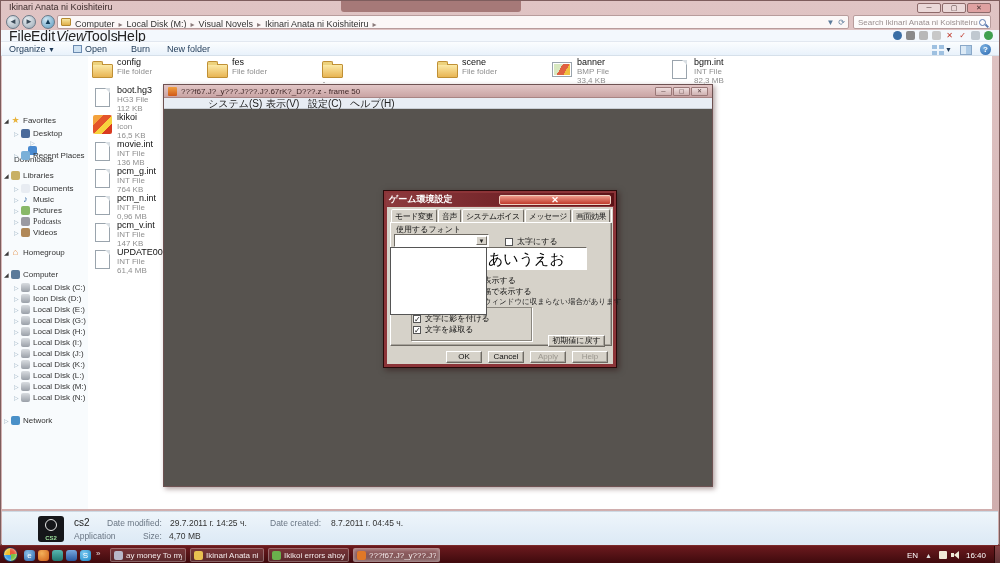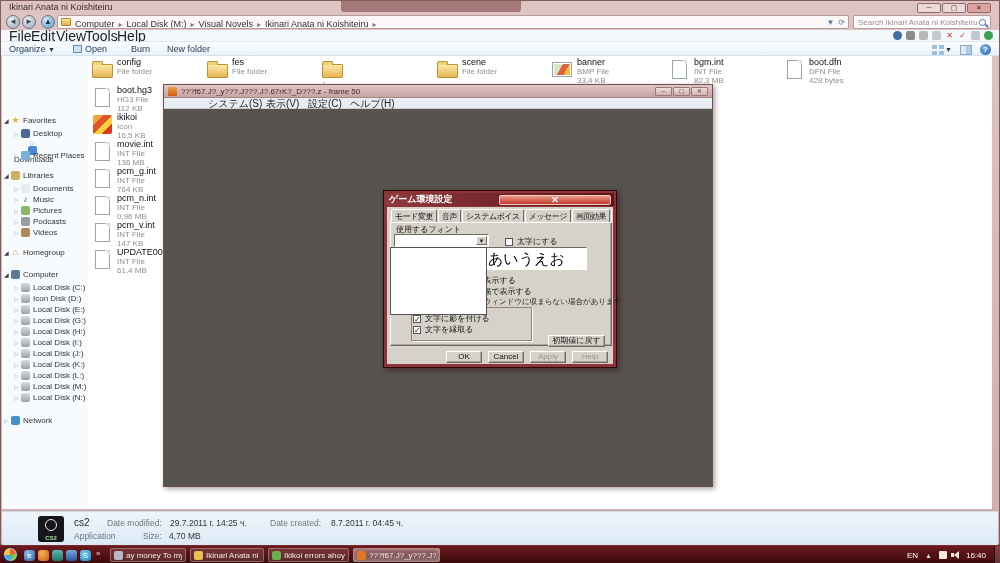--- a/index.html
+++ b/index.html
@@ -181,21 +181,21 @@
           <span class="addr-btn">⟳</span>
         </span>
       </div>
       <div class="searchbox">
         <span class="ph">Search Ikinari Anata ni Koishiteiru</span>
         <span class="mag"></span>
       </div>
     </div>
 
     <div class="menubar">
-      <span id="menuitems"><span class="menuitem" style="left: 8px;">File</span><span class="menuitem" style="left: 30px;">Edit</span><span class="menuitem" style="left: 55px;">View</span><span class="menuitem" style="left: 84px;">Tools</span><span class="menuitem" style="left: 116px;">Help</span></span>
+      <span id="menuitems"><span class="menuitem" style="left: 8px;">File</span><span class="menuitem" style="left: 30px;">Edit</span><span class="menuitem" style="left: 55px; font-style: italic;">View</span><span class="menuitem" style="left: 84px;">Tools</span><span class="menuitem" style="left: 116px;">Help</span></span>
       <span class="addon-icons" id="addonicons">
           <span class="aicon" style="background: rgb(58, 110, 165); border-radius: 50%;"></span>
           <span class="aicon" style="background: rgb(138, 138, 138); border-radius: 2px;"></span>
           <span class="aicon" style="background: rgb(184, 184, 184); border-radius: 2px;"></span>
           <span class="aicon" style="background: rgb(200, 200, 200); border-radius: 2px;"></span>
           <span class="aicon" style="background: transparent; border-radius: 0px; color: rgb(192, 57, 43);">✕</span>
           <span class="aicon" style="background: transparent; border-radius: 0px; color: rgb(192, 57, 43);">✓</span>
           <span class="aicon" style="background: rgb(192, 200, 208); border-radius: 2px;"></span>
           <span class="aicon" style="background: rgb(63, 160, 79); border-radius: 50%;"></span>
         </span>
@@ -251,21 +251,21 @@
           <div class="navrow" style="top: 138px; left: 12px;">
             <span class="nav-exp">▷</span>
             <span class="nico" style="background: transparent; color: rgb(58, 110, 165);">♪</span>
             <span>Music</span>
           </div>
           <div class="navrow" style="top: 149px; left: 12px;">
             <span class="nav-exp">▷</span>
             <span class="nico" style="background: rgb(136, 184, 104);"></span>
             <span>Pictures</span>
           </div>
-          <div class="navrow" style="top: 160px; left: 12px;">
+          <div class="navrow" style="top: 160px; left: 12px; font-family: Liberation Serif, serif;">
             <span class="nav-exp">▷</span>
             <span class="nico" style="background: rgb(154, 154, 162);"></span>
             <span>Podcasts</span>
           </div>
           <div class="navrow" style="top: 171px; left: 12px;">
             <span class="nav-exp">▷</span>
             <span class="nico" style="background: rgb(176, 136, 88);"></span>
             <span>Videos</span>
           </div>
           <div class="navrow" style="top: 191px; left: 2px;">
@@ -389,30 +389,20 @@
             </div>
           </div>
           <div class="tile" style="left: 579px; top: 1px;">
             <div class="ibox">
               <div class="icon-file"></div>
             </div>
             <div class="tinfo">
               <div class="tname">bgm.int</div>
               <div class="tmeta">INT File</div>
               <div class="tmeta">82,3 MB</div>
-            </div>
-          </div>
-          <div class="tile" style="left: 694px; top: 1px;">
-            <div class="ibox">
-              <div class="icon-file"></div>
-            </div>
-            <div class="tinfo">
-              <div class="tname">boot.dfn</div>
-              <div class="tmeta">DFN File</div>
-              <div class="tmeta">428 bytes</div>
             </div>
           </div>
           <div class="tile" style="left: 2px; top: 29px;">
             <div class="ibox">
               <div class="icon-file"></div>
             </div>
             <div class="tinfo">
               <div class="tname">boot.hg3</div>
               <div class="tmeta">HG3 File</div>
               <div class="tmeta">112 KB</div>

